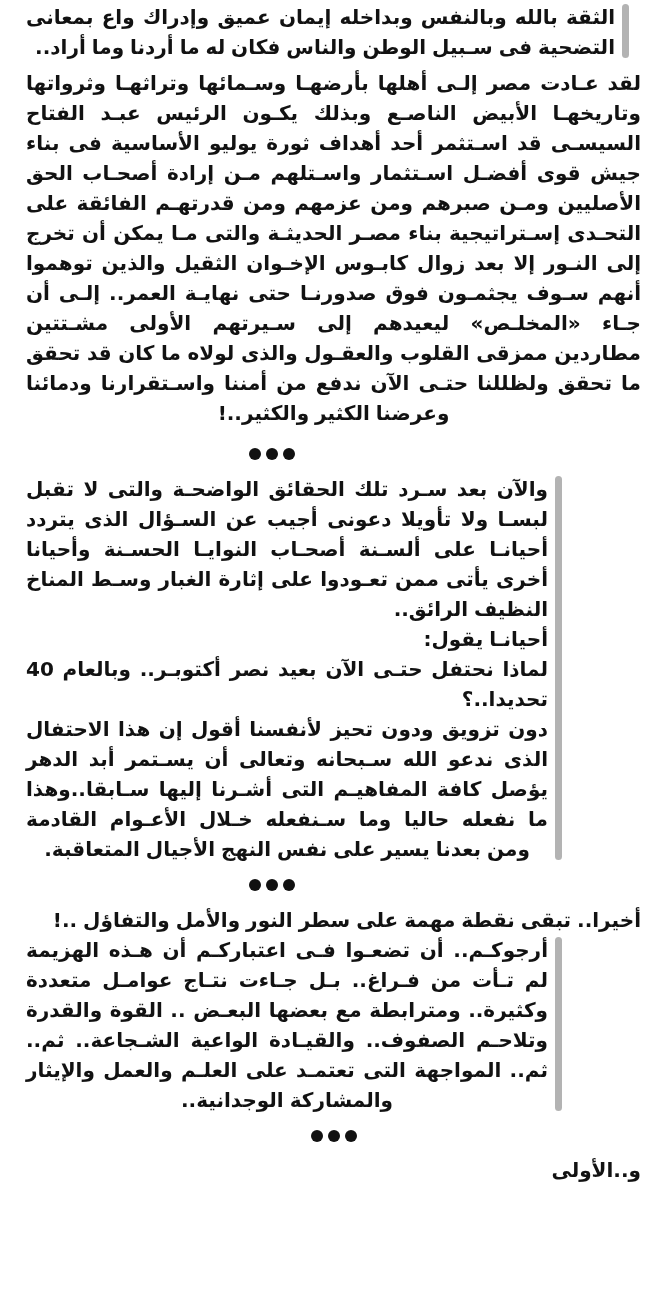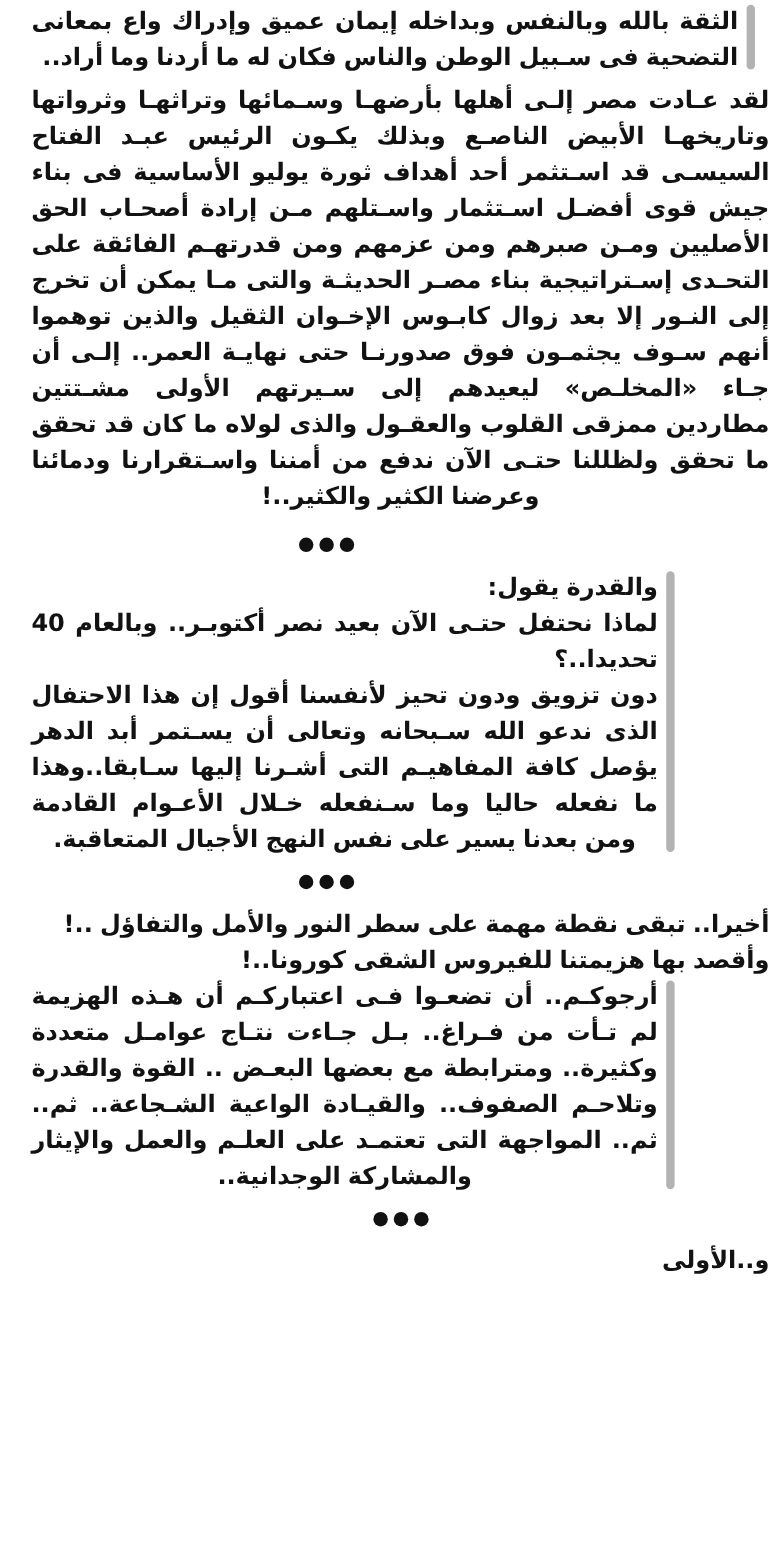--- a/index.html
+++ b/index.html
@@ -64,34 +64,34 @@
   </section>
 
   <div class="separator sep-shift">
     <span class="dot"></span>
     <span class="dot"></span>
     <span class="dot"></span>
   </div>
 
   <section class="block quote-block indent-lg b-facts">
     <span class="vbar"></span>
-    <p class="align-right">والقدرة يقول:</p>
+    <p>والآن بعد سـرد تلك الحقائق الواضحـة والتى لا تقبل لبسـا ولا تأويلا دعونى أجيب عن السـؤال الذى يتردد أحيانـا على ألسـنة أصحـاب النوايـا الحسـنة وأحيانا أخرى يأتى ممن تعـودوا على إثارة الغبار وسـط المناخ النظيف الرائق..</p>
+    <p class="align-right">أحيانـا يقول:</p>
     <p>لماذا نحتفل حتـى الآن بعيد نصر أكتوبـر.. وبالعام 40 تحديدا..؟</p>
     <p class="last-center">دون تزويق ودون تحيز لأنفسنا أقول إن هذا الاحتفال الذى ندعو الله سـبحانه وتعالى أن يسـتمر أبد الدهر يؤصل كافة المفاهيـم التى أشـرنا إليها سـابقا..وهذا ما نفعله حاليا وما سـنفعله خـلال الأعـوام القادمة ومن بعدنا يسير على نفس النهج الأجيال المتعاقبة.</p>
   </section>
 
   <div class="separator sep-shift">
     <span class="dot"></span>
     <span class="dot"></span>
     <span class="dot"></span>
   </div>
 
   <section class="block b-finally">
     <p>أخيرا.. تبقى نقطة مهمة على سطر النور والأمل والتفاؤل ..!</p>
-    <p class="align-right">وأقصد بها هزيمتنا للفيروس الشقى كورونا..!</p>
   </section>
 
   <section class="block quote-block indent-lg b-plea">
     <span class="vbar"></span>
     <p class="last-center">أرجوكـم.. أن تضعـوا فـى اعتباركـم أن هـذه الهزيمة لم تـأت من فـراغ.. بـل جـاءت نتـاج عوامـل متعددة وكثيرة.. ومترابطة مع بعضها البعـض .. القوة والقدرة وتلاحـم الصفوف.. والقيـادة الواعية الشـجاعة.. ثم.. ثم.. المواجهة التى تعتمـد على العلـم والعمل والإيثار والمشاركة الوجدانية..</p>
   </section>
 
 
   <div class="separator">
     <span class="dot"></span>

